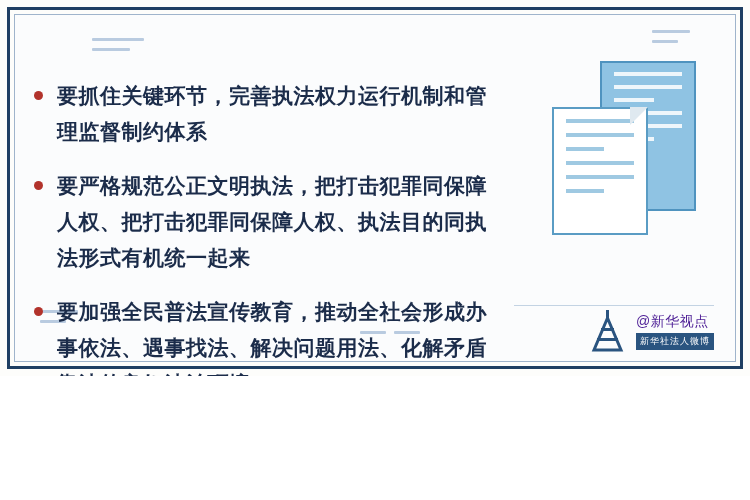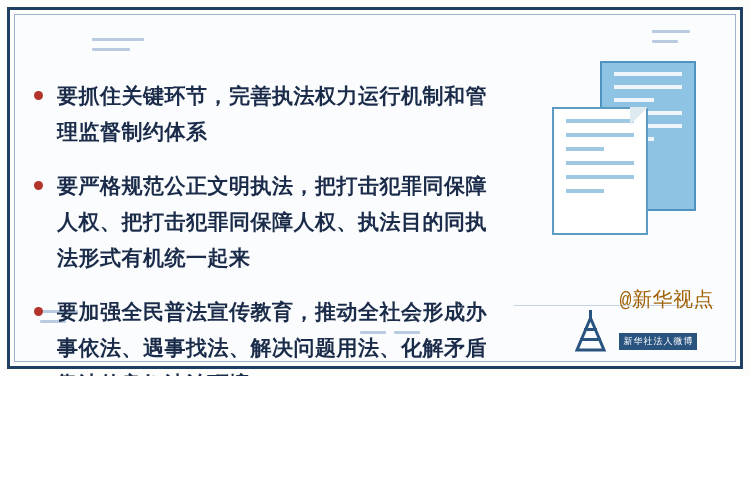--- a/index.html
+++ b/index.html
@@ -168,31 +168,31 @@
     margin-right: 8px;
   }
   .logo-mark svg { display: block; }
   .logo-text {
     display: flex;
     flex-direction: column;
     align-items: flex-start;
     padding-bottom: 2px;
   }
   .logo-main {
-    font-size: 20px;
-    color: #a16207;
-    font-family: Liberation Mono, monospace;
+    font-size: 14px;
+    color: #4c1d95;
+    font-family: Liberation Sans, sans-serif;
     letter-spacing: 0.5px;
   }
   .logo-sub {
     font-size: 9px;
     color: #ffffff;
     background: #2a5480;
     padding: 2px 4px;
-    margin-top: 20px;
+    margin-top: 2px;
     font-family: "Liberation Sans", sans-serif;
     letter-spacing: 1px;
   }
   .logo-rule {
     position: absolute;
     right: 36px;
     bottom: 70px;
     width: 200px;
     height: 1px;
     background: #c3d3e3;

